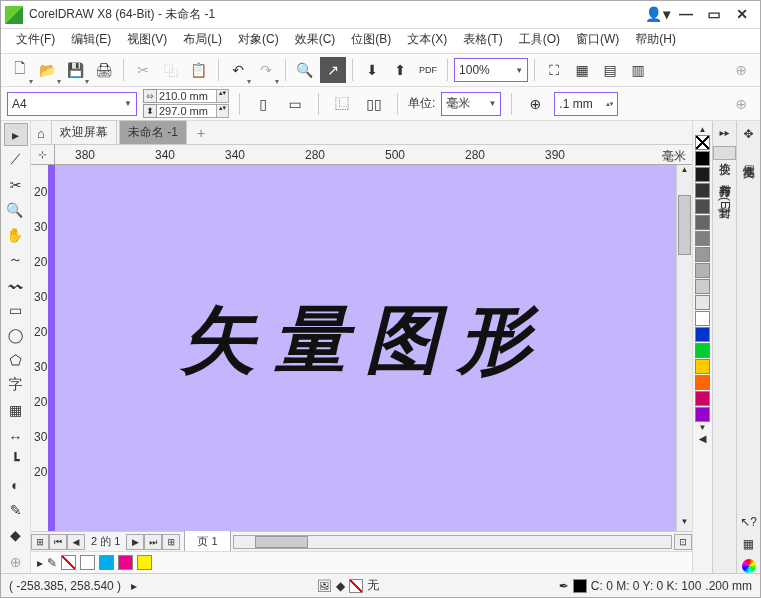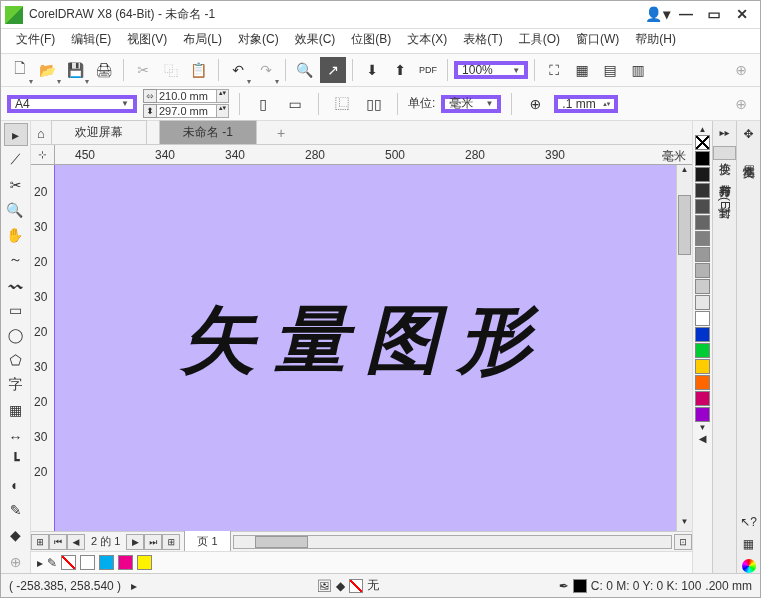--- a/index.html
+++ b/index.html
@@ -9,42 +9,42 @@
 .titlebar .title{flex:1}
 .titlebar .winbtn{width:28px;height:20px;text-align:center;line-height:18px;font-size:14px;font-weight:bold}
 .menubar{height:24px;display:flex;align-items:flex-start;padding:0 8px;gap:2px}
 .menubar .menu{padding:2px 7px}
 .toolbar{height:34px;border-top:1px solid #ddd;border-bottom:1px solid #ddd;display:flex;align-items:center;padding:0 6px;gap:2px;background:#fafafa}
 .tbtn{width:26px;height:26px;display:flex;align-items:center;justify-content:center;border:1px solid transparent;font-size:14px}
 .tbtn.sel{background:#555;color:#fff}
 .tsep{width:1px;height:22px;background:#ccc;margin:0 4px}
 .tdrop{font-size:8px;color:#666;align-self:flex-end;margin-left:-6px}
 .propbar{height:34px;border-bottom:1px solid #ddd;display:flex;align-items:center;padding:0 6px;gap:6px;background:#fafafa}
-.combo{height:18px;border:4px solid #8b5cf6;display:flex;align-items:center;padding:0 4px;background:#fff}
+.combo{height:24px;border:1px solid #8b5cf6;display:flex;align-items:center;padding:0 4px;background:#fff}
 .combo .arrow{margin-left:auto;font-size:8px;color:#555}
 .spinpair{display:flex;flex-direction:column;gap:1px}
 .spin{display:flex;align-items:center;height:14px}
 .spin .ico{width:14px;height:14px;border:1px solid #999;font-size:9px;text-align:center;line-height:12px;background:#eee}
 .spin input{width:60px;height:14px;border:1px solid #aaa;border-left:none;font-size:11px;padding:0 2px}
 .spin .ud{width:12px;height:14px;border:1px solid #aaa;border-left:none;font-size:7px;text-align:center;line-height:6px;background:#eee}
 .workrow{flex:1;display:flex;min-height:0}
 .toolbox{width:30px;background:#f4f4f4;border-right:1px solid #ddd;display:flex;flex-direction:column;align-items:center;padding-top:2px;gap:2px}
 .toolbox .tool{width:24px;height:24px;display:flex;align-items:center;justify-content:center;font-size:14px}
 .toolbox .tool.active{background:#ddd;border:1px solid #aaa}
 .canvaswrap{flex:1;display:flex;flex-direction:column;min-width:0}
 .tabbar{height:24px;display:flex;align-items:flex-end;background:#f4f4f4;border-bottom:1px solid #ccc}
 .tabbar .home{padding:3px 6px;font-size:13px}
-.tabbar .tab{padding:3px 23px;border:1px solid #ccc;border-bottom:none;background:#f4f4f4;margin-right:12px;font-size:12px}
+.tabbar .tab{padding:3px 8px;border:1px solid #ccc;border-bottom:none;background:#f4f4f4;margin-right:2px;font-size:12px}
 .tabbar .tab.active{background:#a3a3a3}
 .tabbar .add{padding:3px 8px;color:#888;font-size:14px}
 .rulerarea{flex:1;display:flex;min-height:0}
 .rulercorner{width:24px;height:20px;border-right:1px solid #aaa;border-bottom:1px solid #aaa;background:#f4f4f4;font-size:10px;text-align:center;line-height:20px}
 .hruler{height:20px;flex:1;border-bottom:1px solid #aaa;background:#f4f4f4;position:relative;overflow:hidden;font-size:9px;color:#444}
 .hruler span{position:absolute;top:3px}
-.vruler{width:24px;border-right:1px solid #8b5cf6;background:#f4f4f4;position:relative;overflow:hidden;font-size:9px;color:#444}
+.vruler{width:24px;border-right:7px solid #8b5cf6;background:#f4f4f4;position:relative;overflow:hidden;font-size:9px;color:#444}
 .vruler span{position:absolute;left:3px;writing-mode:horizontal-tb}
 .canvas{flex:1;background:#c4b5fd;position:relative;overflow:hidden}
 .artwork{position:absolute;left:50%;top:48%;transform:translate(-50%,-50%);font-family:"STXingkai","KaiTi",serif;font-size:74px;font-weight:900;color:#111;letter-spacing:18px;font-style:italic;white-space:nowrap}
 .colorbar{width:20px;background:#f4f4f4;border-left:1px solid #ddd;display:flex;flex-direction:column;align-items:center;padding-top:4px;gap:1px}
 .swatch{width:15px;height:15px;border:1px solid #888}
 .dockerbar{width:24px;background:#eee;border-left:1px solid #ccc;display:flex;flex-direction:column;align-items:center;padding-top:6px;gap:8px;font-size:11px}
 .dockerbar .vlabel{writing-mode:vertical-rl;padding:6px 2px;border:1px solid transparent}
 .dockerbar .vlabel.active{background:#ddd;border:1px solid #aaa}
 .hscrollrow{height:20px;display:flex;align-items:center;border-top:1px solid #ccc;background:#f4f4f4}
 .navbtn{width:18px;height:16px;border:1px solid #aaa;background:#eee;font-size:9px;text-align:center;line-height:14px}
@@ -190,21 +190,21 @@
   <div class="canvaswrap">
     <div class="tabbar">
       <div class="home">⌂</div>
       <div class="tab">欢迎屏幕</div>
       <div class="tab active">未命名 -1</div>
       <div class="add">+</div>
     </div>
     <div style="display:flex">
       <div class="rulercorner">⊹</div>
       <div class="hruler">
-        <span style="left:20px">450</span>
+        <span style="left:20px">380</span>
         <span style="left:100px">340</span>
         <span style="left:170px">340</span>
         <span style="left:250px">280</span>
         <span style="left:330px">500</span>
         <span style="left:410px">280</span>
         <span style="left:490px">390</span>
         <span style="right:6px">毫米</span>
       </div>
     </div>
     <div class="rulerarea">

